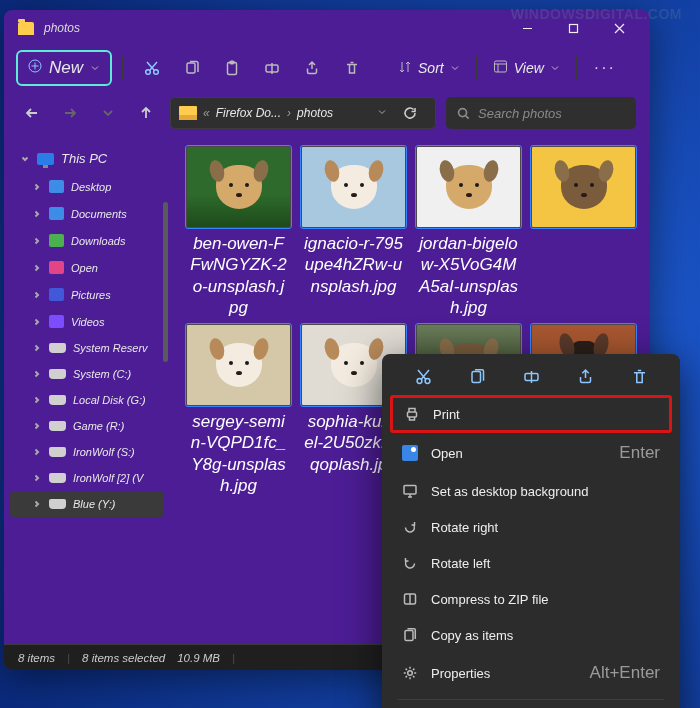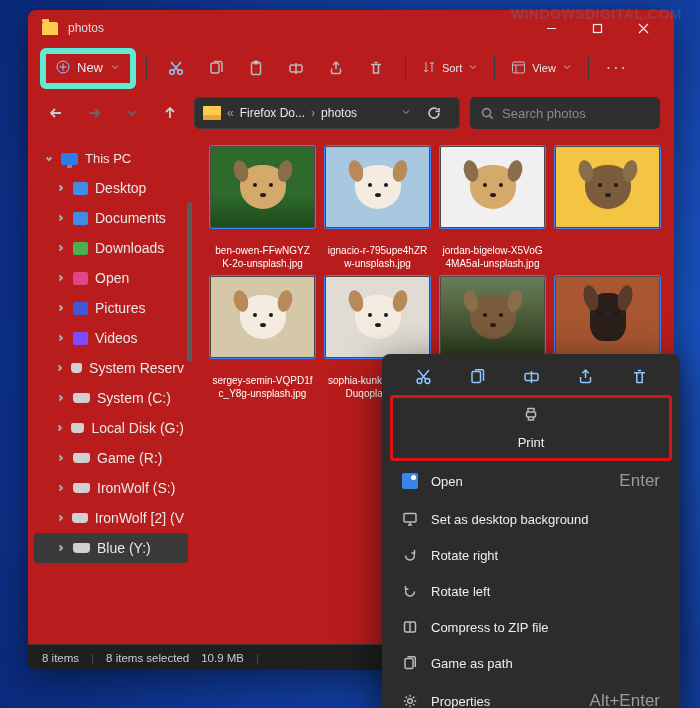--- a/index.html
+++ b/index.html
@@ -1,51 +1,51 @@
 <!DOCTYPE html>
 <html><head>
 <meta charset="utf-8">
 <style>
 * { margin: 0; padding: 0; box-sizing: border-box; font-family: "Segoe UI", sans-serif; }
 body { width: 700px; height: 708px; background: radial-gradient(circle at 80% 50%, #1e5dd6, #0a2a7d); overflow: hidden; position: relative; }
-.window { position: absolute; left: 28px; top: 10px; width: 646px; height: 660px; background: #b91c1c; border-radius: 8px; color: #e8e8e8; box-shadow: 0 8px 40px rgba(0,0,0,0.5); overflow: hidden; }
+.window { position: absolute; left: 4px; top: 10px; width: 646px; height: 660px; background: #4c1d95; border-radius: 8px; color: #e8e8e8; box-shadow: 0 8px 40px rgba(0,0,0,0.5); overflow: hidden; font-style: italic; }
 .titlebar { height: 36px; display: flex; align-items: center; padding: 0 8px 0 14px; font-size: 12px; }
 .titlebar .folder-ico { width: 16px; height: 13px; background: #ffcc4d; border-radius: 2px 2px 0 0; margin-right: 10px; position: relative; }
 .titlebar .folder-ico::before { content: ''; position: absolute; top: -3px; left: 0; width: 7px; height: 3px; background: #ffcc4d; border-radius: 1px 1px 0 0; }
 .title-text { flex: 1; color: #ddd; }
 .winbtn { width: 46px; height: 30px; display: flex; align-items: center; justify-content: center; color: #eee; font-size: 12px; }
 .winbtn svg { width: 11px; height: 11px; stroke: #eee; stroke-width: 1.2; fill: none; }
 .toolbar { display: flex; align-items: center; height: 44px; padding: 0 12px; gap: 2px; }
 .divider-v { width: 1px; height: 24px; background: #3a3a3a; margin: 0 8px; }
-.new-btn { display: flex; align-items: flex-start; border: 6px solid #5eead4; border-radius: 6px; padding: 6px 10px; font-size: 13px; gap: 7px; }
+.new-btn { display: flex; align-items: center; border: 2px solid #5eead4; border-radius: 6px; padding: 6px 10px; font-size: 17px; gap: 7px; }
 .plus-ico svg, .tool-ico svg, .chev svg, .sort-ico svg, .view-ico svg { stroke: #8cc8ff; fill: none; }
 .tool-ico svg.muted, .chev svg, .sort-ico svg, .view-ico svg { stroke: #bbb; }
 .tool-ico { width: 38px; height: 32px; display: flex; align-items: center; justify-content: center; }
 .tool-ico svg { width: 16px; height: 16px; stroke-width: 1.5; }
 .chev svg { width: 10px; height: 10px; }
-.sort-view { display: flex; align-items: center; gap: 6px; padding: 6px 6px; font-size: 11px; text-align: right; }
+.sort-view { display: flex; align-items: center; gap: 6px; padding: 6px 6px; font-size: 14px; text-align: right; }
 .dots { width: 36px; text-align: center; font-size: 16px; letter-spacing: 2px; color: #ddd; }
 .navrow { height: 46px; display: flex; align-items: center; padding: 0 14px; gap: 10px; }
 .nav-ico { width: 28px; height: 28px; display: flex; align-items: center; justify-content: center; color: #aaa; }
 .nav-ico svg { width: 14px; height: 14px; stroke: #ccc; stroke-width: 1.8; fill: none; }
 .nav-ico.disabled svg { stroke: #666; }
 .addr { flex: 1; background: #2f2f2f; border: 1px solid #3d3d3d; border-radius: 5px; height: 32px; display: flex; align-items: center; padding: 0 8px; font-size: 12px; gap: 6px; }
 .folder-mini { width: 18px; height: 14px; background: #ffcc4d; border-radius: 1px; position: relative; }
 .folder-mini .band { position: absolute; bottom: 0; width: 100%; height: 5px; background: #e8a73a; }
 .crumb-sep { color: #9f9f9f; }
 .addr-spacer { flex: 1; }
 .addr .chev svg { stroke: #aaa; }
 .refresh-btn { width: 34px; display: flex; align-items: center; justify-content: center; }
 .search { width: 190px; background: #2f2f2f; border: 1px solid transparent; border-radius: 5px; height: 32px; display: flex; align-items: center; padding: 0 10px; gap: 8px; color: #8a8a8a; font-size: 13px; }
 .search svg { width: 13px; height: 13px; stroke: #8a8a8a; fill: none; stroke-width: 1.8; }
 .body { display: flex; height: 498px; }
 .sidebar { width: 166px; padding: 8px 0; font-size: 13px; overflow: hidden; position: relative; }
 .scrollbar { position: absolute; right: 2px; top: 66px; width: 5px; height: 160px; background: #5a5a5a; border-radius: 3px; }
 .tree-item { display: flex; align-items: center; gap: 7px; padding: 7px 10px 7px 16px; color: #e8e8e8; white-space: nowrap; }
-.tree-item.indent { padding-left: 28px; font-size: 14px; }
+.tree-item.indent { padding-left: 28px; font-size: 11px; }
 .tree-item .caret { width: 10px; display: flex; align-items: center; justify-content: center; }
 .tree-item .caret svg { width: 8px; height: 8px; stroke: #aaa; fill: none; stroke-width: 2; }
 .tree-item.selected { background: #3a3a3a; border-radius: 4px; margin: 0 6px; padding-left: 22px; }
 .mon-ico { width: 17px; height: 12px; background: #2a7de6; border-radius: 2px; position: relative; }
 .mon-ico::after { content: ''; position: absolute; bottom: -3px; left: 6px; width: 5px; height: 3px; background: #888; }
 .sq-ico { width: 15px; height: 13px; background: #3d8de8; border-radius: 2px; }
 .sq-ico.g { background: #4caf50; }
 .sq-ico.p { background: #e24585; }
 .sq-ico.bl { background: #4158d8; }
 .sq-ico.v { background: #7c4dff; }
@@ -69,29 +69,29 @@
 .dog .face.drk { background: #7a5c3d; }
 .dog .face.blk2 { background: #2a1f1a; width:36px; height:48px; border-radius: 40% 40% 35% 35%; }
 .dog .face::before, .dog .face::after { content: ''; position: absolute; top: -5px; width: 14px; height: 22px; background: #8a6e4a; border-radius: 50%; }
 .dog .face::before { left: -6px; transform: rotate(-15deg);} 
 .dog .face::after { right: -6px; transform: rotate(15deg);}
 .dog .face.wht::before, .dog .face.wht::after { background: #b88a5a; }
 .dog .face.blk2::before, .dog .face.blk2::after { background: #5a3a2a; top:-8px; height:26px; }
 .eyes { position: absolute; top: 18px; width: 100%; display: flex; justify-content: center; gap: 12px; }
 .eyes span { width: 4px; height: 4px; background: #1a1a1a; border-radius: 50%; }
 .nose { position: absolute; top: 28px; left: 50%; transform: translateX(-50%); width: 6px; height: 4px; background: #2a1a1a; border-radius: 50%; }
-.caption { font-size: 10px; color: #e8e8e8; text-align: center; margin-top: 17px; line-height: 1.25; word-break: break-all; padding: 0 2px; }
+.caption { font-size: 17px; color: #e8e8e8; text-align: center; margin-top: 5px; line-height: 1.25; word-break: break-all; padding: 0 2px; }
 .caption.sel { color: #fff; }
 .status { position: absolute; left: 0; bottom: 0; width: 100%; height: 26px; border-top: 1px solid #3a3a3a; display: flex; align-items: center; padding: 0 14px; font-size: 11.5px; color: #ccc; gap: 12px; background: #1f1f1f; }
 .status .sep { color: #4a4a4a; }
 .ctx { position: absolute; left: 382px; top: 354px; width: 298px; background: #2c2c2c; border-radius: 8px; box-shadow: 0 10px 40px rgba(0,0,0,0.6); padding: 8px 6px; z-index: 10; }
 .ctx-icons { display: flex; justify-content: space-around; padding: 6px 8px 10px; }
 .ctx-icons svg { width: 17px; height: 17px; stroke: #8cc8ff; fill: none; stroke-width: 1.5; }
 .ctx-item { display: flex; align-items: center; gap: 13px; padding: 10px 14px; font-size: 13px; color: #eee; border-radius: 5px; }
-.ctx-item.highlight { border: 3px solid #d81414; margin: 0 2px; padding: 8px 11px; border-radius: 3px; flex-direction: column; }
+.ctx-item.highlight { border: 3px solid #d81414; margin: 0 2px; padding: 8px 11px; border-radius: 3px; }
 .ctx-item .shortcut { margin-left: auto; color: #9a9a9a; font-size: 17px; }
 .ctx-item svg, .ctx-item .mi { width: 16px; height: 16px; stroke: #bbb; fill: none; stroke-width: 1.5; }
 .ctx-item .mi { display: inline-flex; align-items: center; justify-content: center; }
 .img-ico { width: 16px; height: 14px; background: #3a86e8; border-radius: 2px; position: relative; }
 .img-ico::after { content:''; position:absolute; width:5px; height:5px; background:#fff; border-radius:50%; top:2px; right:2px; }
 .ctx-sep { height: 1px; background: #3f3f3f; margin: 6px 10px; }
 .watermark { position: absolute; top: 6px; right: 18px; font-family: Arial; font-weight: 700; font-size: 14px; color: rgba(100,130,165,0.32); letter-spacing: 0.5px; pointer-events: none; z-index: 30; }
 .watermark .dim { color: rgba(100,130,165,0.28); }
 </style>
 </head>
@@ -555,21 +555,21 @@
         <rect x="2.5" y="3" width="11" height="10" rx="1.5"></rect>
         <path d="M8 3v10"></path>
       </svg>
     <span>Compress to ZIP file</span>
   </div>
   <div class="ctx-item">
     <svg viewBox="0 0 16 16">
         <rect x="3" y="3.5" width="8" height="10" rx="1.3"></rect>
         <path d="M5.5 1.8h6.5a1.3 1.3 0 011.3 1.3v9"></path>
       </svg>
-    <span>Game as path</span>
+    <span>Copy as items</span>
   </div>
   <div class="ctx-item">
     <svg viewBox="0 0 16 16">
         <circle cx="8" cy="8" r="2.3"></circle>
         <path d="M8 1.8v2M8 12.2v2M1.8 8h2M12.2 8h2M3.6 3.6l1.4 1.4M11 11l1.4 1.4M12.4 3.6L11 5M5 11l-1.4 1.4"></path>
       </svg>
     <span>Properties</span>
     <span class="shortcut">Alt+Enter</span>
   </div>
   <div class="ctx-sep"></div>

